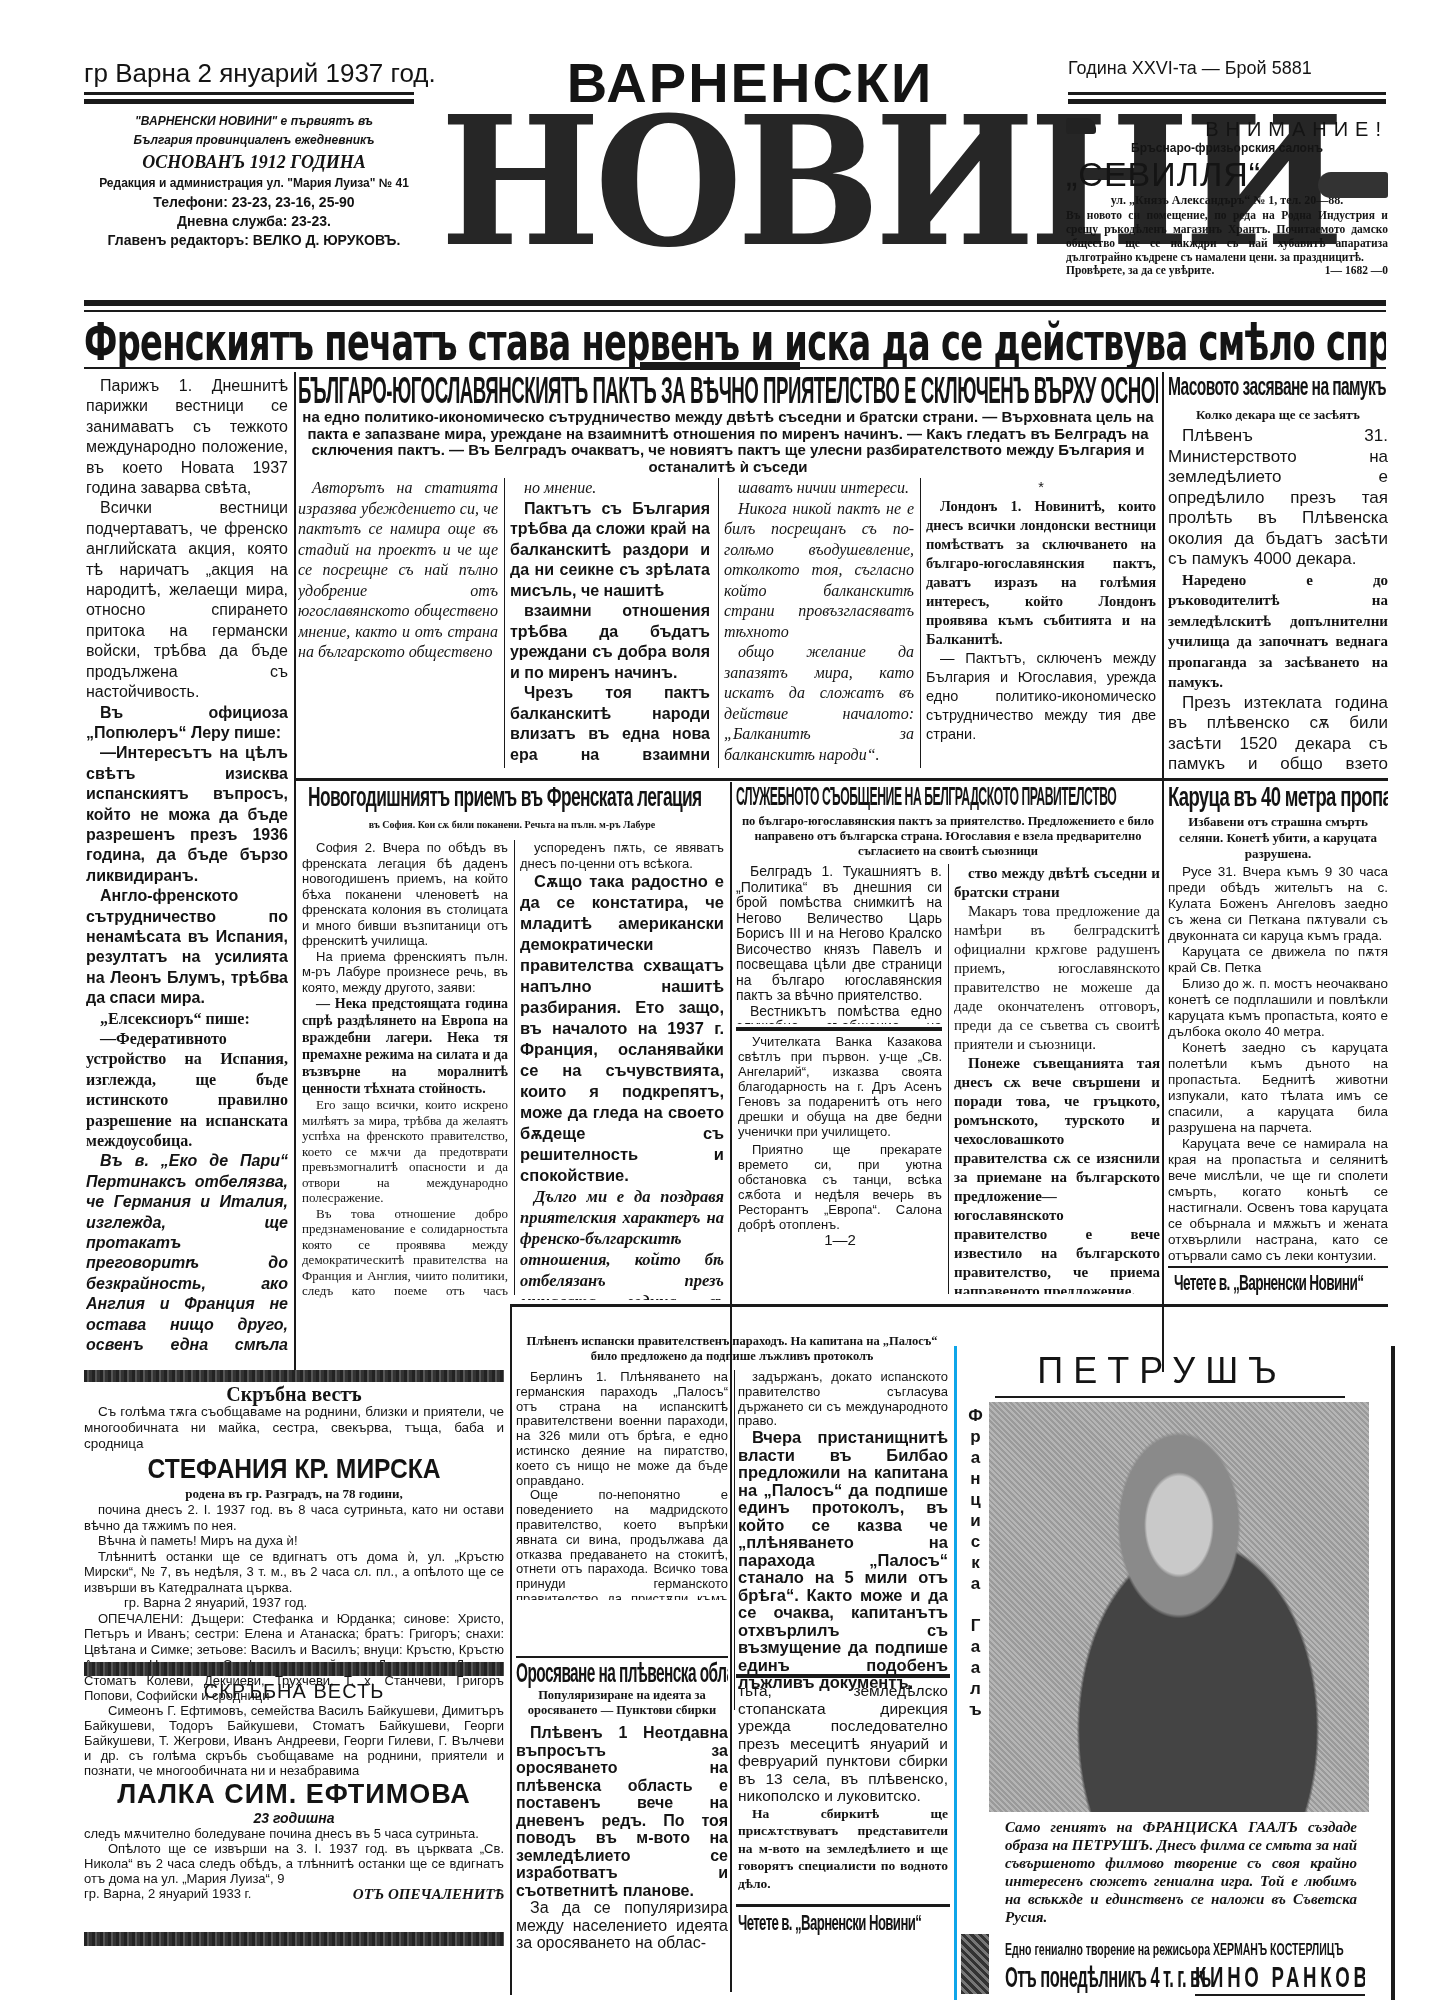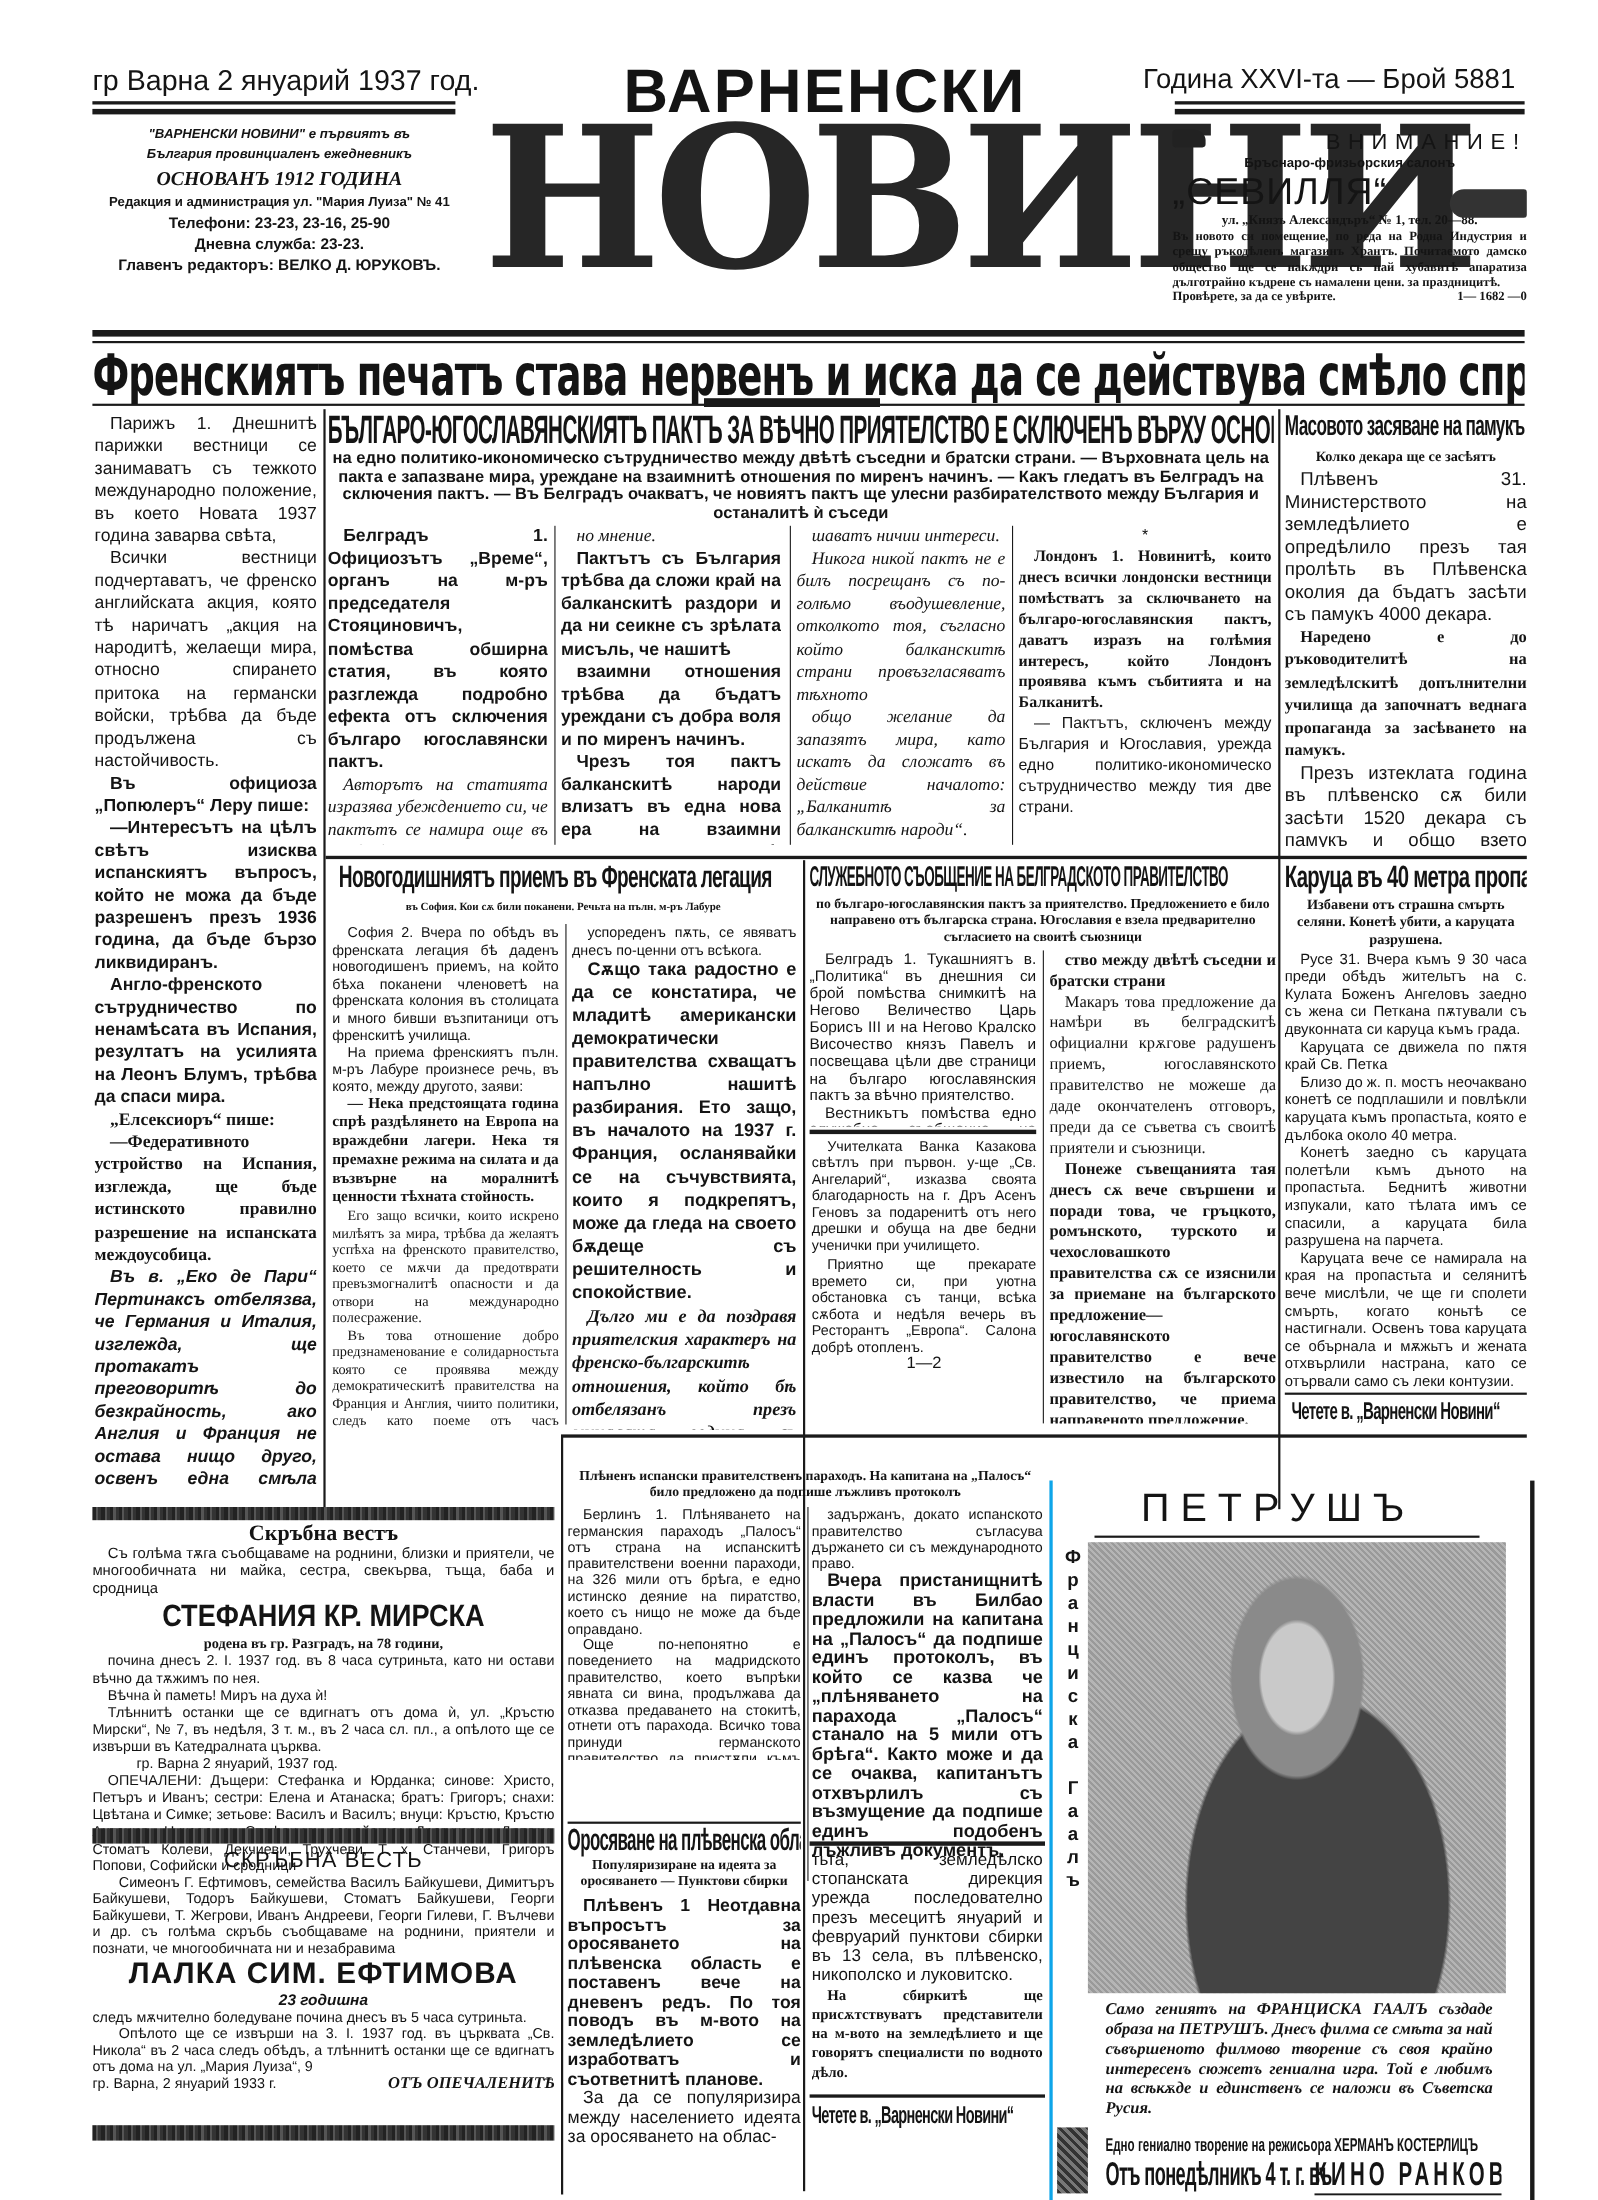--- a/index.html
+++ b/index.html
@@ -37,21 +37,21 @@
     <div class="i serif" style="font-size:18px;line-height:24px;">ОСНОВАНЪ 1912 ГОДИНА</div>
     <div style="font-size:12px;">Редакция и администрация ул. "Мария Луиза" № 41</div>
     <div>Телефони: 23-23, 23-16, 25-90</div>
     <div>Дневна служба: 23-23.</div>
     <div>Главенъ редакторъ: ВЕЛКО Д. ЮРУКОВЪ.</div>
   </div>
 
   <div class="abs" style="left:540px;top:50px;width:420px;text-align:center;font-size:56px;font-weight:bold;letter-spacing:2px;">ВАРНЕНСКИ</div>
   <div class="abs" style="left:440px;top:96px;width:620px;text-align:center;font-size:170px;line-height:170px;font-weight:900;font-family:'DejaVu Serif',serif;letter-spacing:-6px;color:#262626;transform:scaleY(1.05);">НОВИНИ</div>
 
-  <div class="abs" style="left:1039px;top:58px;font-size:25px;white-space:nowrap;">Година XXVI-та — Брой 5881</div>
+  <div class="abs" style="left:1068px;top:58px;font-size:18px;white-space:nowrap;">Година XXVI-та — Брой 5881</div>
   <div class="rule" style="left:1068px;top:92px;width:318px;height:3px;"></div>
   <div class="rule" style="left:1068px;top:99px;width:318px;height:5px;"></div>
 
   <div class="abs" style="left:1066px;top:118px;width:322px;">
     <div style="position:absolute;left:0;top:0;width:30px;height:16px;background:#222;border-radius:3px 10px 3px 3px;"></div>
     <div style="text-align:right;font-size:20px;letter-spacing:7px;">ВНИМАНИЕ!</div>
     <div class="b" style="text-align:center;font-size:12px;">Бръснаро-фризьорския салонъ</div>
     <div style="font-size:34px;line-height:38px;letter-spacing:1px;">„СЕВИЛЛЯ“</div>
     <div style="position:absolute;right:0;top:54px;width:70px;height:26px;background:#333;border-radius:14px 3px 3px 14px;"></div>
     <div class="b serif" style="text-align:center;font-size:12px;">ул. „Князъ Александъръ“ № 1, тел. 20—88.</div>
@@ -85,21 +85,20 @@
 
 </div>
 
 <div class="abs" style="left:298px;top:374px;width:860px;height:400px;">
   <div style="position:absolute;left:0;top:0;width:860px;height:34px;overflow:hidden;">
     <div class="head" style="left:0;top:-4px;font-size:36px;transform:scale(0.52,1.0);">БЪЛГАРО-ЮГОСЛАВЯНСКИЯТЪ ПАКТЪ ЗА ВѢЧНО ПРИЯТЕЛСТВО Е СКЛЮЧЕНЪ ВЪРХУ ОСНОВАТА</div>
   </div>
   <div class="sub" style="position:absolute;left:0;top:35px;width:860px;font-size:15px;line-height:16.5px;font-weight:bold;">на едно политико-икономическо сътрудничество между двѣтѣ съседни и братски страни. — Върховната цель на пакта е запазване мира, уреждане на взаимнитѣ отношения по миренъ начинъ. — Какъ гледатъ въ Белградъ на сключения пактъ. — Въ Белградъ очакватъ, че новиятъ пактъ ще улесни разбирателството между България и останалитѣ ѝ съседи</div>
 
   <div class="abs txt" style="left:0;top:104px;width:200px;height:290px;overflow:hidden;">
-    <p class="b">Белградъ 1. Официозътъ „Време“, органъ на м-ръ председателя Стояциновичъ, помѣства обширна статия, въ която разглежда подробно ефекта отъ сключения българо югославянски пактъ.</p>
     <p class="i serif">Авторътъ на статията изразява убеждението си, че пактътъ се намира още въ стадий на проектъ и че ще се посрещне съ най пълно удобрение отъ югославянското обществено мнение, както и отъ страна на българското обществено</p>
   </div>
   <div class="vrule" style="left:206px;top:104px;height:290px;width:1px;"></div>
   <div class="abs txt" style="left:212px;top:104px;width:200px;height:290px;overflow:hidden;">
     <p class="i serif">но мнение.</p>
     <p class="b">Пактътъ съ България трѣбва да сложи край на балканскитѣ раздори и да ни сеикне съ зрѣлата мисъль, че нашитѣ</p>
     <p class="b">взаимни отношения трѣбва да бъдатъ уреждани съ добра воля и по миренъ начинъ.</p>
     <p class="b">Чрезъ тоя пактъ балканскитѣ народи влизатъ въ една нова ера на взаимни отношения и въ своитѣ отношения спрѣмо останала Европа.</p>
 
   </div>

